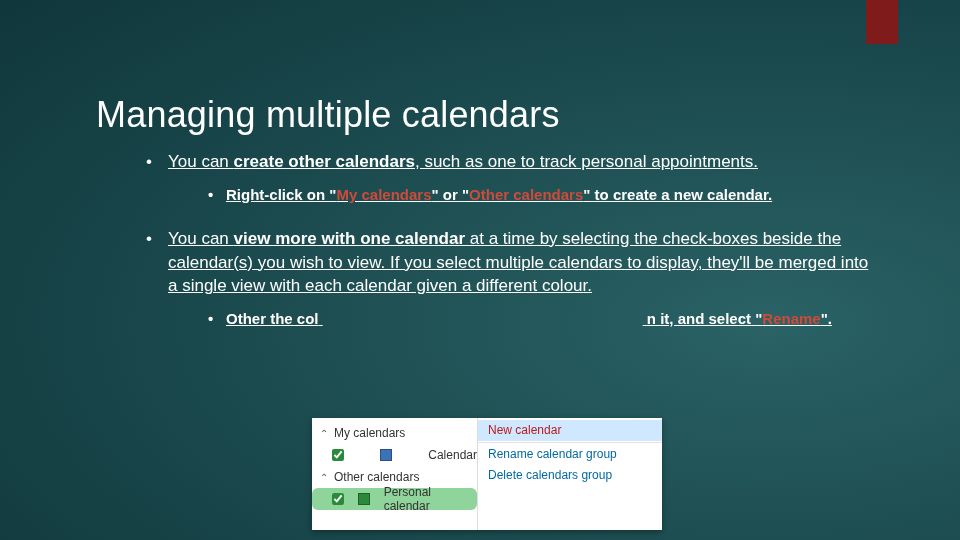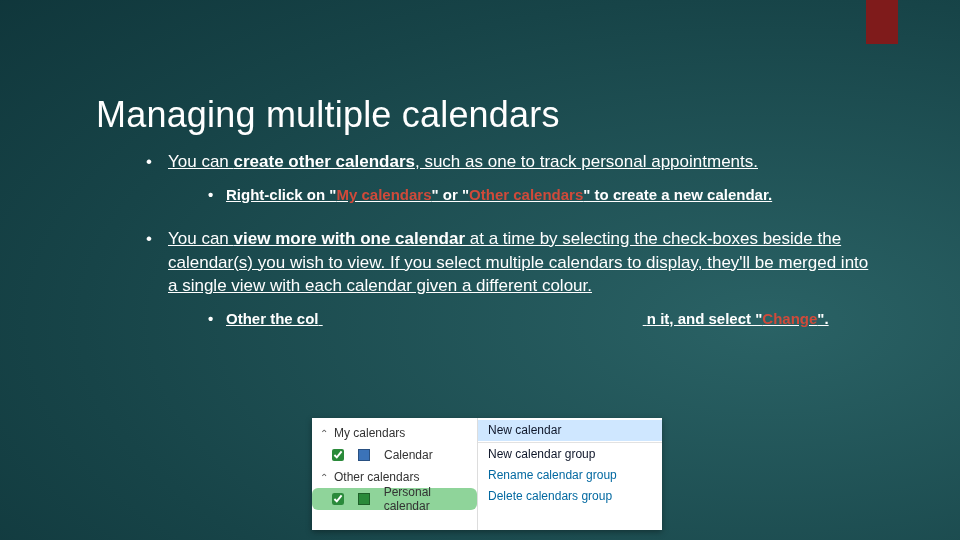--- a/index.html
+++ b/index.html
@@ -118,20 +118,21 @@
     font-size: 10px;
     margin-right: 4px;
   }
   .mock .tree .item {
     display: flex;
     align-items: center;
     height: 22px;
     padding-left: 20px;
     gap: 14px;
     font-size: 12px;
+    justify-content: space-between;
   }
   .mock .tree .item.sel {
     background: #8fd49a;
     border-radius: 6px;
   }
   .mock .tree input[type="checkbox"] {
     width: 12px;
     height: 12px;
     margin: 0;
     accent-color: #2a8a3a;
@@ -143,21 +144,21 @@
   }
   .mock .menu {
     flex: 1;
     padding-top: 2px;
   }
   .mock .menu .mi {
     height: 21px;
     line-height: 21px;
     padding: 0 10px;
     font-size: 12px;
-    color: #0f172a;
+    color: #b91c1c;
   }
   .mock .menu .mi.hover {
     background: #cfe7ff;
   }
   .mock .menu .mi.disabled {
     color: #0369a1;
   }
   .mock .menu hr {
     border: none;
     border-top: 1px solid #e2e2e2;
@@ -181,21 +182,21 @@
             <span>Right-click on "</span><span class="kw">My calendars</span><span>" or "</span><span class="kw">Other calendars</span><span>" to create a new calendar.</span>
           </li>
         </ul>
       </li>
       <li>
         <span>You can </span><span class="b">view more with one calendar</span><span> at a time by selecting the check-boxes beside the calendar(s) you wish to view. If you select multiple calendars to display, they'll be merged into a single view with each calendar given a different colour.</span>
         <ul class="inner">
           <li>
             <span>Other the col</span>
             <span style="display:inline-block;width:320px"></span>
-            <span>n it, and select "</span><span class="kw">Change</span><span>".</span>
+            <span>n it, and select "</span><span class="kw">Rename</span><span>".</span>
           </li>
         </ul>
       </li>
     </ul>
   </div>
 
   <div class="mock">
     <div class="tree">
       <div class="sec">
         <span class="chev">⌃</span>
@@ -212,18 +213,17 @@
       </div>
       <div class="item sel">
         <input type="checkbox" checked="" style="">
         <span class="swatch" style="background:#2a8a3a"></span>
         <span>Personal calendar</span>
       </div>
     </div>
     <div class="menu">
       <div class="mi hover">New calendar</div>
       <hr>
-      <div class="mi">New calendar group</div>
       <div class="mi disabled">Rename calendar group</div>
       <div class="mi disabled">Delete calendars group</div>
     </div>
   </div>
 </div>
 
 </body></html>

